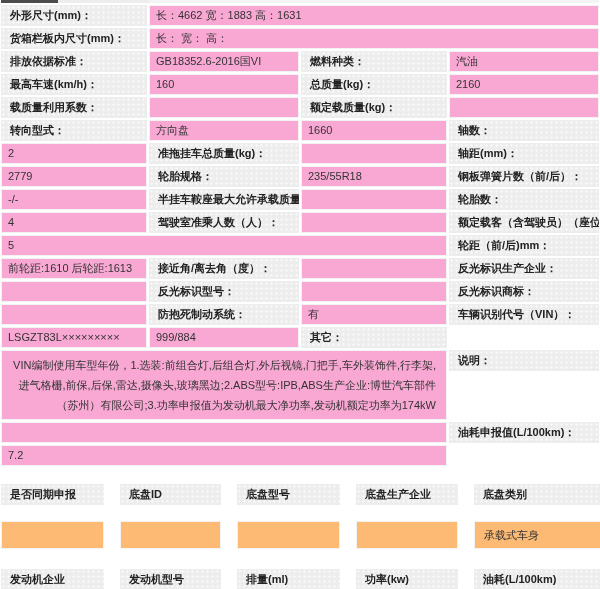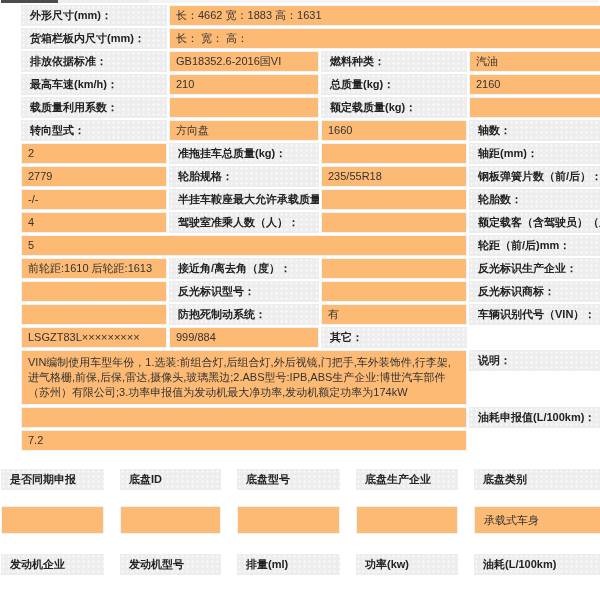--- a/index.html
+++ b/index.html
@@ -18,47 +18,47 @@
       #4c4c4c 0 57px,
       #ededed 57px 148px,
       #f4f4f4 148px 100%);
   }
 
   .spec-table {
     display: grid;
     grid-template-columns: 146px 150px 146px 150px;
     gap: 2px;
     width: 598px;
-    padding-left: 20px;
   }
   .cell { font-size: 11px; overflow: hidden; }
   .label {
     background-color: var(--label-bg, #ededed);
     background-image: radial-gradient(var(--label-dot, #f7f7f7) 1px, transparent 1.2px);
     background-size: 5px 5px;
     font-weight: bold;
     height: 21px; line-height: 21px;
     padding-left: 9px;
     white-space: nowrap;
     color: #222;
   }
   .value {
-    background: #fdba74;
+    background: #f9a8d4;
     border: 1px solid var(--cell-border, #f2f2f2);
     height: 21px; line-height: 19px;
     padding-left: 6px;
     white-space: nowrap;
   }
   .span3 { grid-column: span 3; }
   .tall { height: auto; min-height: 21px; }
   .multi {
     height: auto; min-height: 21px;
-    line-height: 15px;
+    line-height: 20px;
     padding: 4px 10px 4px 6px;
     white-space: normal;
+    text-align: right;
   }
 
   .bottom-table {
     display: grid;
     grid-template-columns: 103px 101px 103px 102px 179px;
     gap: 16px;
     width: 598px;
   }
   .bt2 { margin-top: 18px; }
   .bt3 { margin-top: 20px; }
@@ -96,21 +96,21 @@
 
     <div class="cell label">货箱栏板内尺寸(mm)：</div>
     <div class="cell value span3">长： 宽： 高：</div>
 
     <div class="cell label">排放依据标准：</div>
     <div class="cell value">GB18352.6-2016国VI</div>
     <div class="cell label">燃料种类：</div>
     <div class="cell value">汽油</div>
 
     <div class="cell label">最高车速(km/h)：</div>
-    <div class="cell value">210</div>
+    <div class="cell value">160</div>
     <div class="cell label">总质量(kg)：</div>
     <div class="cell value">2160</div>
 
     <div class="cell label">载质量利用系数：</div>
     <div class="cell value"></div>
     <div class="cell label">额定载质量(kg)：</div>
     <div class="cell value"></div>
 
     <div class="cell label">转向型式：</div>
     <div class="cell value">方向盘</div>

